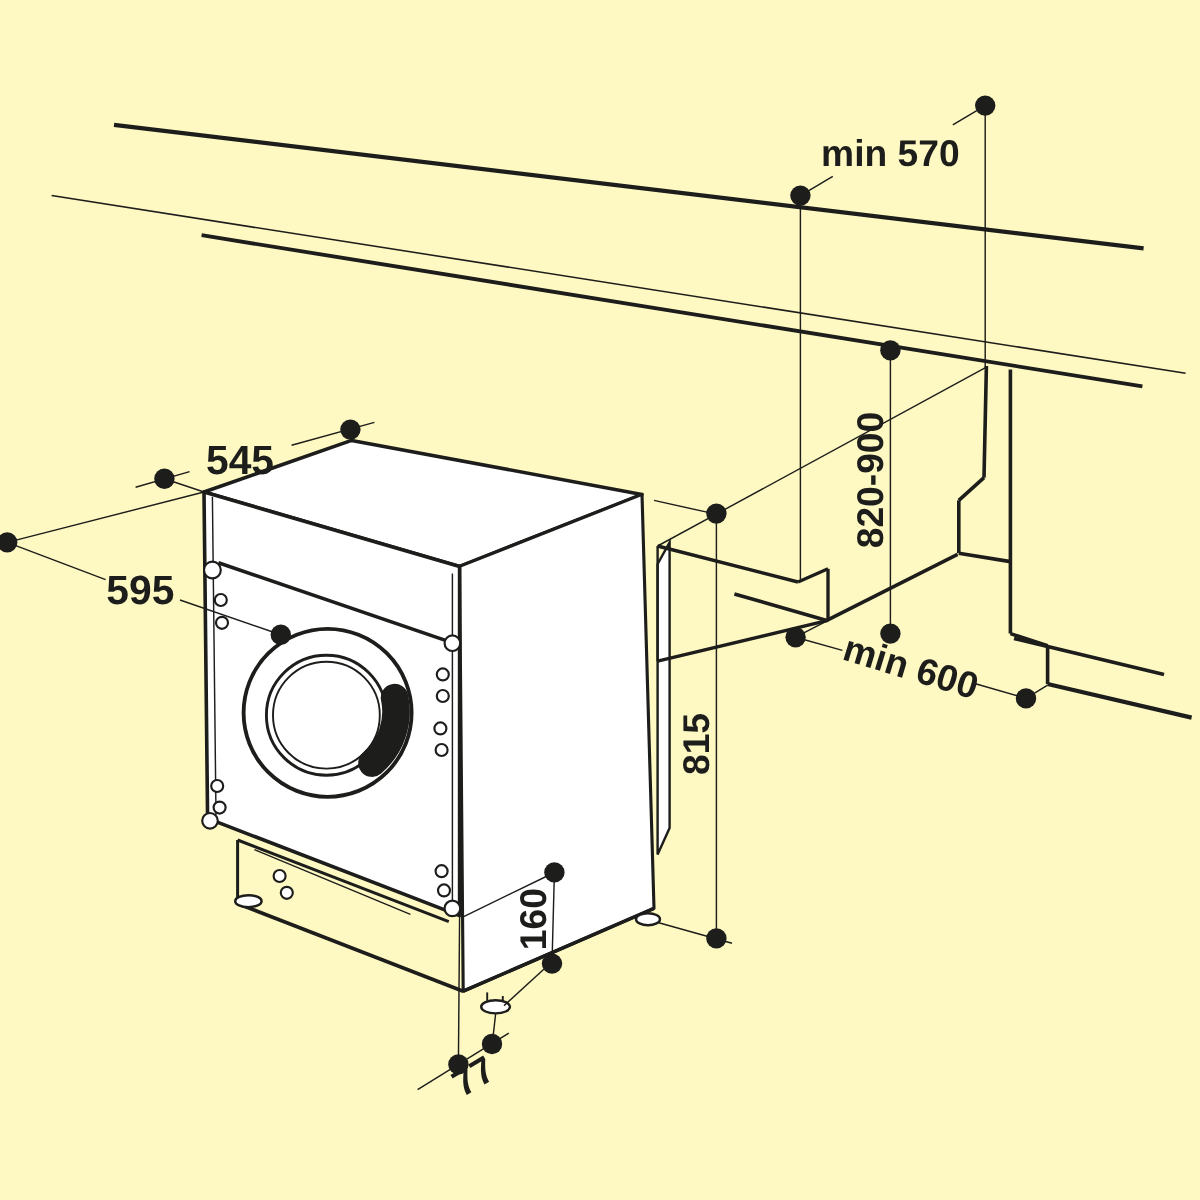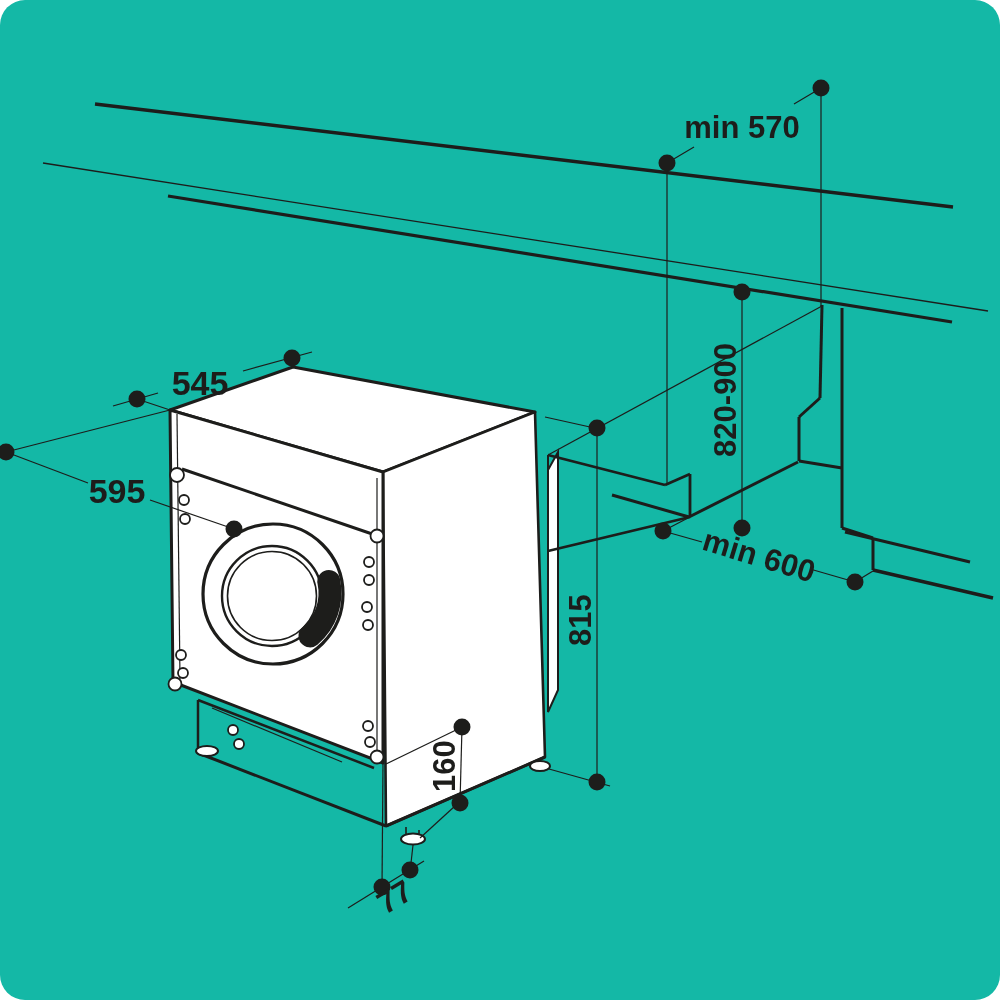--- a/index.html
+++ b/index.html
@@ -1,17 +1,17 @@
 <!DOCTYPE html>
 <html><head>
 <meta charset="utf-8">
 <style>
   html,body{margin:0;padding:0;background:#ffffff;}
-  .stage{width:1000px;height:1000px;position:relative;background:#14b8a6;
-         font-family:"Liberation Sans", sans-serif;border-radius:25px;}
+  .stage{width:1000px;height:1000px;position:relative;background:#fef9c3;
+         font-family:"Liberation Sans", sans-serif;}
   svg{display:block;}
   text{font-family:"Liberation Sans", sans-serif;font-weight:bold;fill:#1d1d1b;}
   .dim-label{font-size:31px;}
   .dim-label-lg{font-size:34px;}
 </style>
 </head>
 <body>
 
 <div class="stage">
 <svg width="1000" height="1000" viewBox="0 0 1000 1000">

